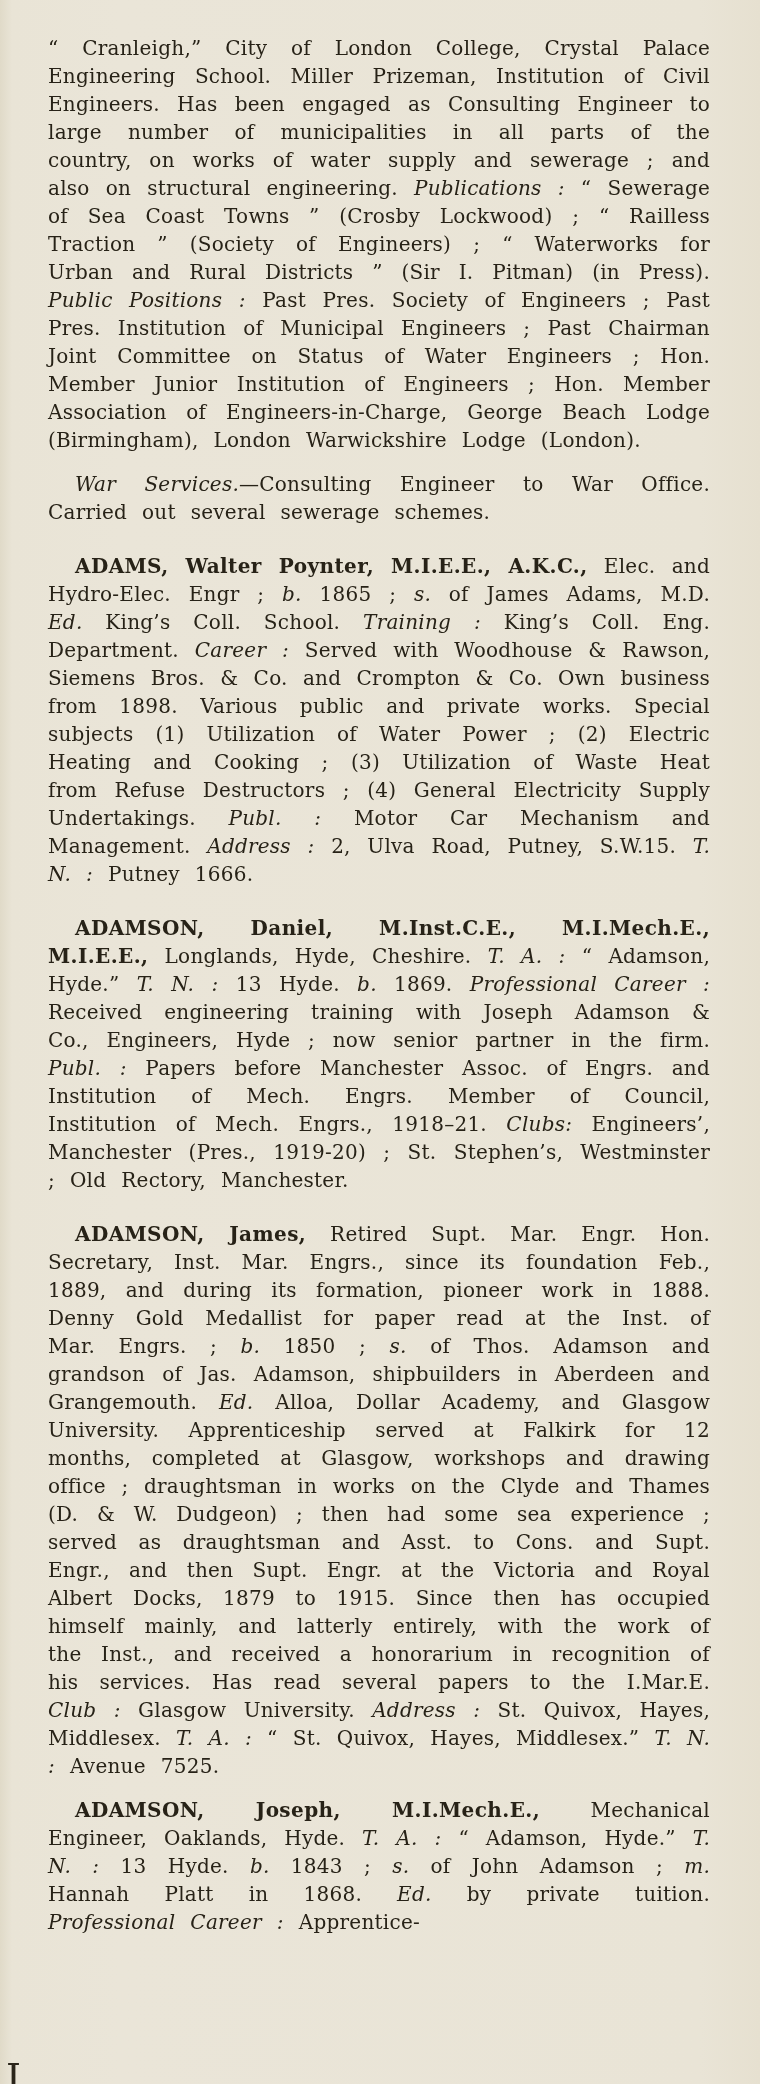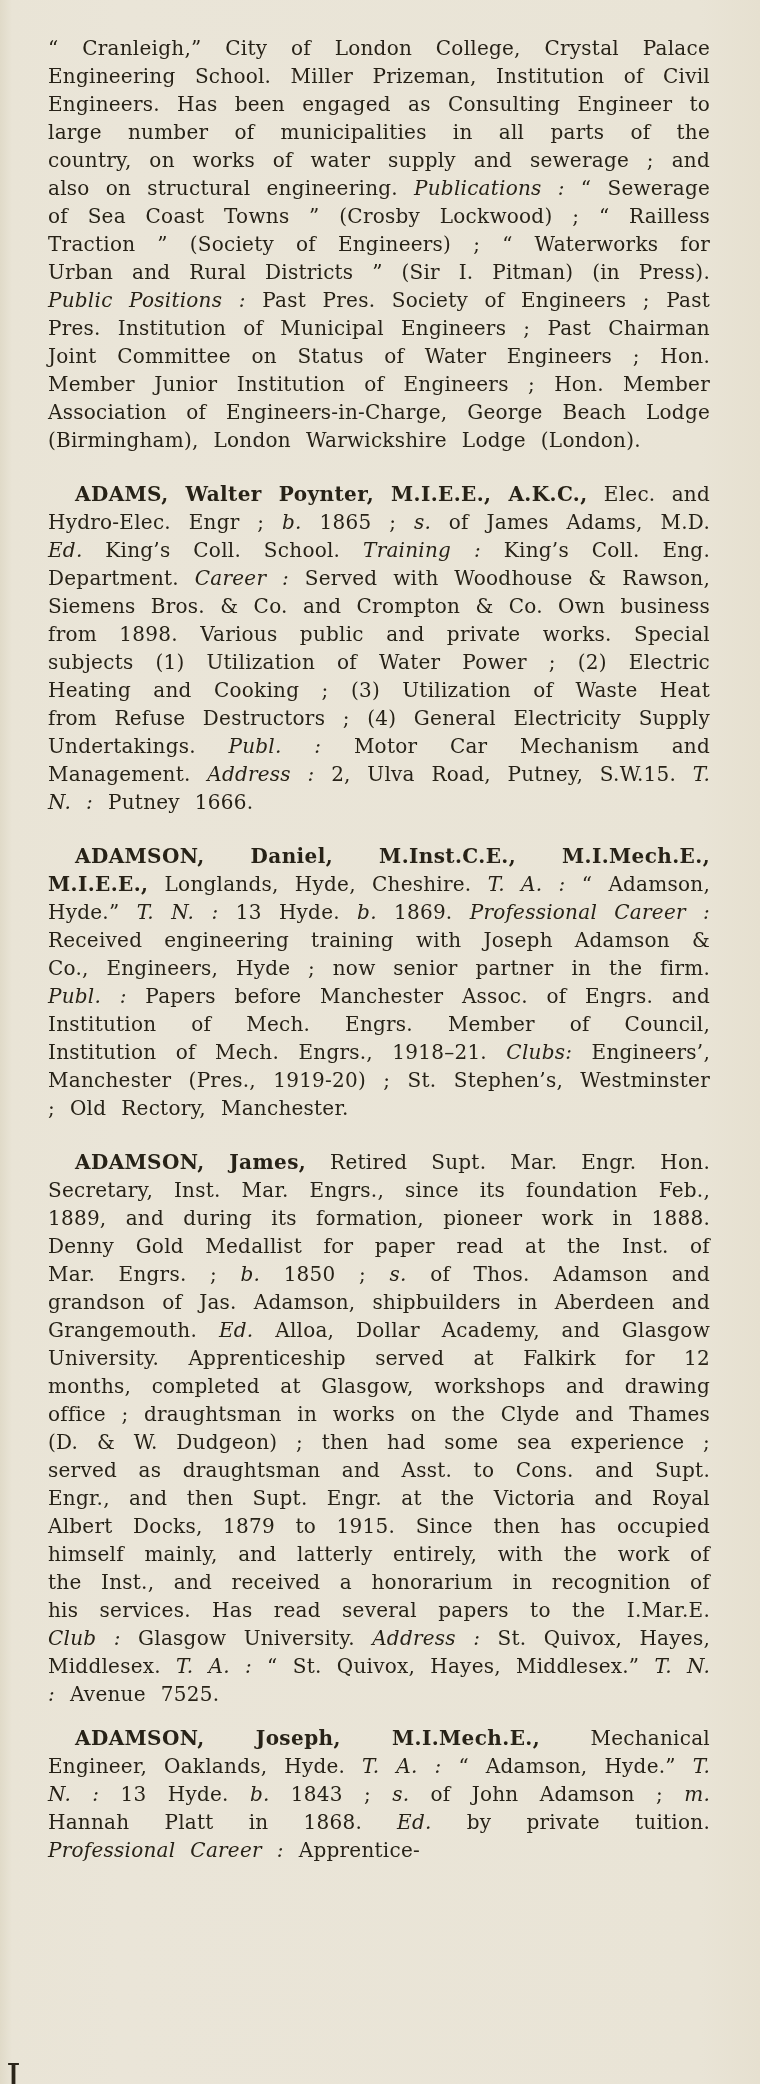--- a/index.html
+++ b/index.html
@@ -54,19 +54,20 @@
     font-weight: normal;
     color: #2a251a;
   }
 </style>
 </head>
 <body>
 
 <div class="page" style="color: rgb(39, 34, 23);">
   <div class="text-column">
       <p class="para"><span class="run">“ Cranleigh,” City of London College, Crystal Palace Engineering School. Miller Prizeman, Institution of Civil Engineers. Has been engaged as Consulting Engineer to large number of municipalities in all parts of the country, on works of water supply and sewerage ; and also on structural engineering. </span><span class="run-italic">Publications :</span><span class="run"> “ Sewerage of Sea Coast Towns ” (Crosby Lockwood) ; “ Railless Traction ” (Society of Engineers) ; “ Waterworks for Urban and Rural Districts ” (Sir I. Pitman) (in Press). </span><span class="run-italic">Public Positions :</span><span class="run"> Past Pres. Society of Engineers ; Past Pres. Institution of Municipal Engineers ; Past Chairman Joint Committee on Status of Water Engineers ; Hon. Member Junior Institution of Engineers ; Hon. Member Association of Engineers-in-Charge, George Beach Lodge (Birmingham), London Warwickshire Lodge (London).</span></p>
+      <p class="para indent"><span class="run-italic">War Services.</span><span class="run">—Consulting Engineer to War Office. Carried out several sewerage schemes.</span></p>
       <p class="para indent gap-large"><span class="run-bold">ADAMS, Walter Poynter, M.I.E.E., A.K.C.,</span><span class="run"> Elec. and Hydro-Elec. Engr ; </span><span class="run-italic">b.</span><span class="run"> 1865 ; </span><span class="run-italic">s.</span><span class="run"> of James Adams, M.D. </span><span class="run-italic">Ed.</span><span class="run"> King’s Coll. School. </span><span class="run-italic">Training :</span><span class="run"> King’s Coll. Eng. Department. </span><span class="run-italic">Career :</span><span class="run"> Served with Woodhouse &amp; Rawson, Siemens Bros. &amp; Co. and Crompton &amp; Co. Own business from 1898. Various public and private works. Special subjects (1) Utilization of Water Power ; (2) Electric Heating and Cooking ; (3) Utilization of Waste Heat from Refuse Destructors ; (4) General Electricity Supply Undertakings. </span><span class="run-italic">Publ. :</span><span class="run"> Motor Car Mechanism and Management. </span><span class="run-italic">Address :</span><span class="run"> 2, Ulva Road, Putney, S.W.15. </span><span class="run-italic">T. N. :</span><span class="run"> Putney 1666.</span></p>
       <p class="para indent gap-large"><span class="run-bold">ADAMSON, Daniel, M.Inst.C.E., M.I.Mech.E., M.I.E.E.,</span><span class="run"> Longlands, Hyde, Cheshire. </span><span class="run-italic">T. A. :</span><span class="run"> “ Adamson, Hyde.” </span><span class="run-italic">T. N. :</span><span class="run"> 13 Hyde. </span><span class="run-italic">b.</span><span class="run"> 1869. </span><span class="run-italic">Professional Career :</span><span class="run"> Received engineering training with Joseph Adamson &amp; Co., Engineers, Hyde ; now senior partner in the firm. </span><span class="run-italic">Publ. :</span><span class="run"> Papers before Manchester Assoc. of Engrs. and Institution of Mech. Engrs. Member of Council, Institution of Mech. Engrs., 1918–21. </span><span class="run-italic">Clubs:</span><span class="run"> Engineers’, Manchester (Pres., 1919-20) ; St. Stephen’s, Westminster ; Old Rectory, Manchester.</span></p>
       <p class="para indent gap-large"><span class="run-bold">ADAMSON, James,</span><span class="run"> Retired Supt. Mar. Engr. Hon. Secretary, Inst. Mar. Engrs., since its foundation Feb., 1889, and during its formation, pioneer work in 1888. Denny Gold Medallist for paper read at the Inst. of Mar. Engrs. ; </span><span class="run-italic">b.</span><span class="run"> 1850 ; </span><span class="run-italic">s.</span><span class="run"> of Thos. Adamson and grandson of Jas. Adamson, shipbuilders in Aberdeen and Grangemouth. </span><span class="run-italic">Ed.</span><span class="run"> Alloa, Dollar Academy, and Glasgow University. Apprenticeship served at Falkirk for 12 months, completed at Glasgow, workshops and drawing office ; draughtsman in works on the Clyde and Thames (D. &amp; W. Dudgeon) ; then had some sea experience ; served as draughtsman and Asst. to Cons. and Supt. Engr., and then Supt. Engr. at the Victoria and Royal Albert Docks, 1879 to 1915. Since then has occupied himself mainly, and latterly entirely, with the work of the Inst., and received a honorarium in recognition of his services. Has read several papers to the I.Mar.E. </span><span class="run-italic">Club :</span><span class="run"> Glasgow University. </span><span class="run-italic">Address :</span><span class="run"> St. Quivox, Hayes, Middlesex. </span><span class="run-italic">T. A. :</span><span class="run"> “ St. Quivox, Hayes, Middlesex.” </span><span class="run-italic">T. N. :</span><span class="run"> Avenue 7525.</span></p>
       <p class="para indent gap-small"><span class="run-bold">ADAMSON, Joseph, M.I.Mech.E.,</span><span class="run"> Mechanical Engineer, Oaklands, Hyde. </span><span class="run-italic">T. A. :</span><span class="run"> “ Adamson, Hyde.” </span><span class="run-italic">T. N. :</span><span class="run"> 13 Hyde. </span><span class="run-italic">b.</span><span class="run"> 1843 ; </span><span class="run-italic">s.</span><span class="run"> of John Adamson ; </span><span class="run-italic">m.</span><span class="run"> Hannah Platt in 1868. </span><span class="run-italic">Ed.</span><span class="run"> by private tuition. </span><span class="run-italic">Professional Career :</span><span class="run"> Apprentice-</span></p>
     </div>
   <div class="signature-mark">I</div>
 </div>
 
 </body></html>

